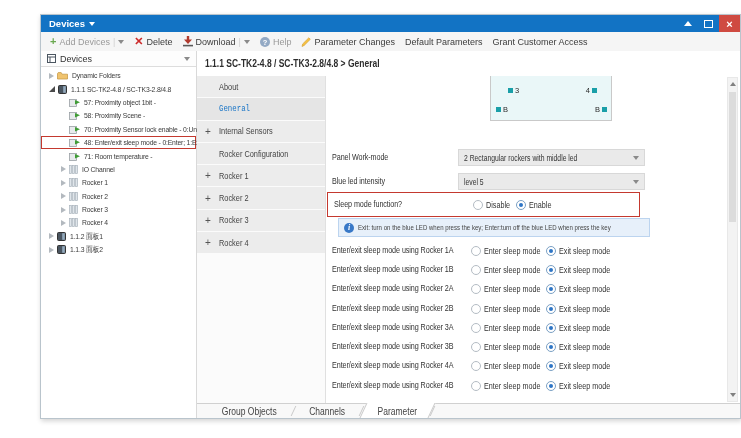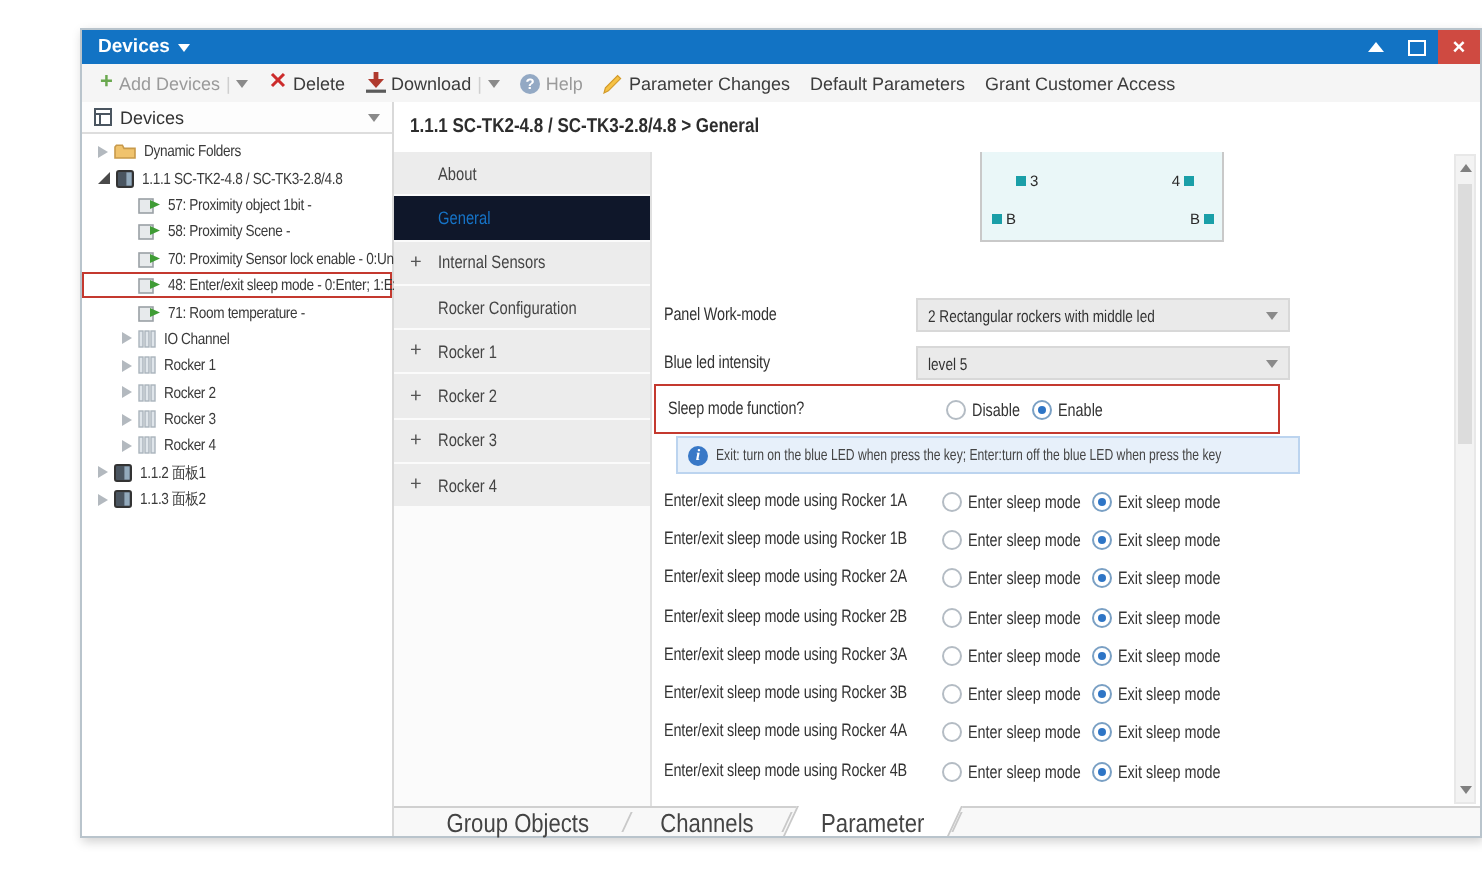--- a/index.html
+++ b/index.html
@@ -47,21 +47,21 @@
   
   .breadcrumb{position:absolute;left:0;top:0;right:0;height:25px;background:#fff;border-bottom:1px solid #e2e2e2;
               display:flex;align-items:center;padding-left:8px;font-size:10px;font-weight:bold;color:#2d2d2d;}
   .breadcrumb span{display:inline-block;transform:scaleX(.85);transform-origin:0 50%;white-space:nowrap;}
 
   
   .nav{position:absolute;left:0;top:25px;bottom:0;width:128px;background:#fbfbfb;border-right:1px solid #e0e0e0;}
   .nrow{height:21.3px;margin-bottom:1px;background:#ececec;display:flex;align-items:center;font-size:9px;color:#444;position:relative;cursor:default;}
   .nrow .plus{position:absolute;left:8px;width:10px;color:#555;font-size:10px;}
   .nrow .nlabel{margin-left:22px;display:inline-block;transform:scaleX(.82);transform-origin:0 50%;white-space:nowrap;}
-  .nrow.selected{background:#0f172a;color:#1673c6;}
+  .nrow.selected{background:#e5e5e5;color:#1673c6;font-family:Liberation Mono, monospace;}
 
   
   .params{position:absolute;left:129px;top:25px;right:0;bottom:0;background:#fff;overflow:hidden;}
   .pimg{position:absolute;left:164px;top:0;width:120px;height:44px;background:#eaf7f8;border:1px solid #c9c9c9;border-top:none;}
   .pimg .lbl{position:absolute;font-size:7.5px;color:#2a2a2a;display:flex;align-items:center;gap:2px;}
   .tealsq{width:5px;height:5px;background:#1a9fa8;display:inline-block;}
   .prow{position:absolute;left:0;right:20px;height:16px;}
   .plabel{position:absolute;left:6px;top:0;height:16px;line-height:16px;font-size:9px;letter-spacing:-.1px;color:#333;
           display:inline-block;transform:scaleX(.8);transform-origin:0 50%;white-space:nowrap;}
   .dd{position:absolute;left:132px;top:0;width:175px;height:15px;background:#eaeaea;border:1px solid #d8d8d8;
@@ -83,21 +83,21 @@
   .infotext{font-size:8px;color:#444;display:inline-block;transform:scaleX(.76);transform-origin:0 50%;white-space:nowrap;}
 
   
   .pscroll{position:absolute;top:1px;bottom:2px;right:2px;width:11px;background:#f3f3f3;border:1px solid #e8e8e8;box-sizing:border-box;}
   .arr-up{width:0;height:0;border-left:3px solid transparent;border-right:3px solid transparent;border-bottom:4px solid #808080;margin:4px auto 0;}
   .arr-dn{width:0;height:0;border-left:3px solid transparent;border-right:3px solid transparent;border-top:4px solid #808080;margin:0 auto;position:absolute;bottom:4px;left:1.5px;}
   .thumb{position:absolute;left:1px;right:1px;top:14px;height:130px;background:#dcdcdc;}
 
   
   .tabbar{position:absolute;left:156px;right:0;bottom:0;height:14px;background:#f8f8f8;border-top:1px solid #d0d0d0;
-          display:flex;align-items:stretch;padding-left:8px;font-size:13px;color:#444;}
+          display:flex;align-items:stretch;padding-left:8px;font-size:10px;color:#444;}
   .tab{position:relative;display:flex;align-items:center;padding:0 12px;cursor:default;}
   .tab .tablabel{position:relative;z-index:1;display:inline-block;transform:scaleX(.85);transform-origin:50% 50%;white-space:nowrap;}
   .tab.active::before{content:"";position:absolute;top:-1px;bottom:0;left:1px;right:1px;background:#fff;
                       border-left:1px solid #c9c9c9;border-right:1px solid #c9c9c9;transform:skewX(-25deg);}
   .tsep{width:1px;height:10px;background:#c9c9c9;transform:skewX(-25deg);align-self:center;}
 </style>
 </head>
 <body>
 
 <div class="canvas">

